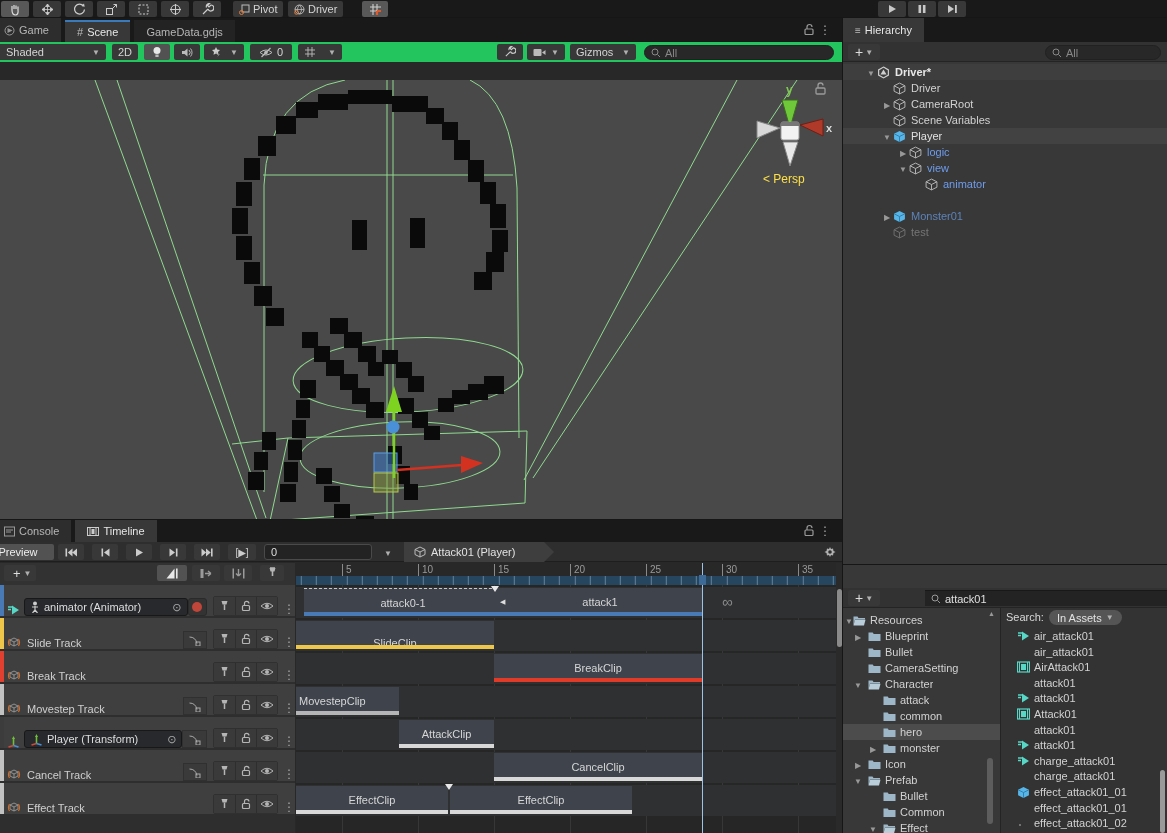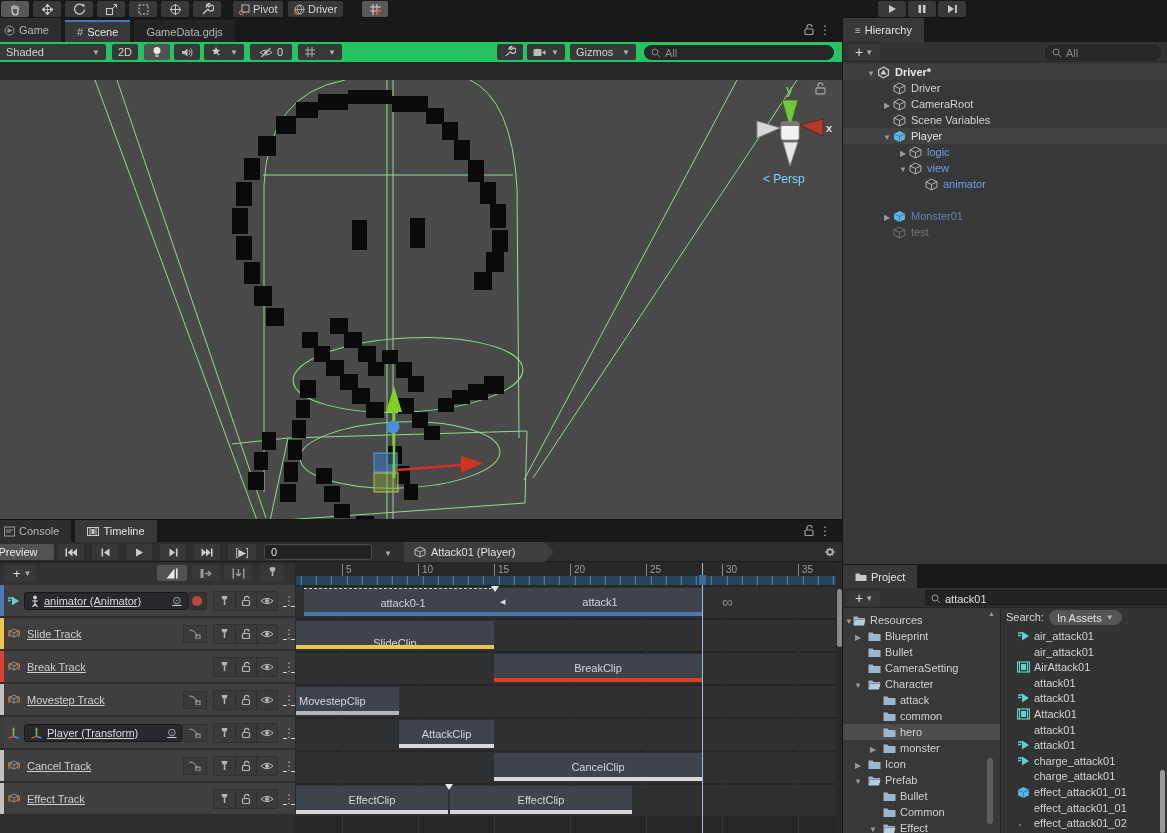--- a/index.html
+++ b/index.html
@@ -24,21 +24,21 @@
   #topbar { position:absolute; left:0; top:0; width:1167px; height:18px; background:#191919; }
   .toolbtn { position:absolute; top:1px; width:28px; height:16px; background:#383838; border-radius:2px;
     display:flex; align-items:center; justify-content:center; }
   .toolbtn.sel { background:#585858; }
   
   #sceneview { position:absolute; left:0; top:62px; width:843px; height:458px; background:#494949; overflow:hidden; }
   
   .hrow { position:absolute; left:0; width:100%; height:16px; display:flex; align-items:center; }
   .arrow { color:#999; font-size:8px; width:12px; display:inline-block; text-align:center; }
   
-  .trackrow { position:absolute; left:0; width:295px; height:31px; background:#3f3f3f; display:flex; align-items:center;text-decoration:underline; }
+  .trackrow { position:absolute; left:0; width:295px; height:31px; background:#3f3f3f; display:flex; align-items:flex-end; }
   .strip { position:absolute; left:0; top:0; bottom:0; width:4px; }
   .objfield { display:flex; align-items:center; gap:4px; background:#27292c; border:1px solid #181818;
     border-radius:3px; height:18px; padding:0 5px; color:#ddd; }
   .tbtn { width:26px; height:18px; background:#3a3a3a; border:1px solid #303030; display:flex; align-items:center; justify-content:center; }
   .grp { display:flex; background:#3a3a3a; border:1px solid #303030; border-radius:2px; }
   .clip { position:absolute; top:1px; height:28px; background:#3e434c; color:#d6d6d6;
     display:flex; align-items:center; justify-content:center; overflow:hidden; }
   .clip .stripe { position:absolute; left:0; right:0; bottom:0; height:4px; }
   .lanerow { position:absolute; left:0; width:100%; height:31px; background:#2f3032; }
   .gridline { position:absolute; top:0; bottom:0; width:1px; background:rgba(120,120,120,0.22); }
@@ -321,21 +321,21 @@
           <text x="86" y="52" fill="#ddd" font-size="11" font-weight="bold">x</text>
           <polygon points="40,48 17,41 17,58" fill="#d8d8d8" stroke="#888"></polygon>
           <polygon points="43,62 58,62 50,86" fill="#e8e8e8" stroke="#888"></polygon>
           <rect x="41" y="42" width="18" height="18" rx="2" fill="#f2f2f2" stroke="#999"></rect>
           <rect x="41" y="42" width="18" height="4" fill="#777"></rect>
           <g>
               <rect x="76" y="8" width="9" height="6" rx="1" fill="none" stroke="#9a9a9a" stroke-width="1.3"></rect>
               <path d="M78 8 V5.5 a2.5 2.5 0 0 1 5 0" fill="none" stroke="#9a9a9a" stroke-width="1.3"></path>
             </g>
         </svg>
-        <div class="abs" style="left:23px; top:92px; color:#7dd3fc; font-size:12px">&lt; Persp</div>
+        <div class="abs" style="left:23px; top:92px; color:#fde047; font-size:12px">&lt; Persp</div>
       </div>
     </div>
   </div>
 
   <div class="panel" style="left:0; top:520px; width:843px; height:313px; background:#282828; overflow:hidden">
     <div class="tabbar" style="height:22px">
       <div class="tab" style="margin-left:-14px; padding-left:18px">
         <svg width="11" height="11" viewBox="0 0 11 11">
             <rect x="0.5" y="1" width="10" height="9" fill="none" stroke="#999"></rect>
             <path d="M2 4 H9 M2 6 H7" stroke="#999"></path>
@@ -875,28 +875,20 @@
           <span style="width:50px; text-align:right"><span class="arrow"></span></span>
           <svg width="13" height="13" viewBox="0 0 12 12">
             <path d="M6 1 L11 3.5 V8.5 L6 11 L1 8.5 V3.5z M1 3.5 L6 6 L11 3.5 M6 6 V11" fill="none" stroke="#6f6f6f" stroke-width="0.9"></path>
           </svg>
           <span style="margin-left:5px; color:#757575; ">test</span>
         </div>
       </div>
   </div>
 
   <div class="panel" style="left:843px; top:565px; width:324px; height:268px; background:#383838; overflow:hidden">
-    <div class="tabbar" style="height:23px">
-      <div class="tab active">
-        <svg width="12" height="10" viewBox="0 0 12 10">
-            <path d="M0.5 1.5 h4 l1 1.5 h6 v6 h-11z" fill="#c8c8c8"></path>
-          </svg>
-        <span>Project</span>
-      </div>
-    </div>
     <div class="abs" style="left:0; top:23px; width:324px; height:20px; background:#323232; border-bottom:1px solid #242424">
       <div class="btn abs" style="left:5px; top:2px; width:32px; gap:2px">
           <span style="font-size:14px; color:#ddd">+</span>
           <span class="ddarrow">▼</span>
         </div>
       <div class="abs" style="left:82px; top:2px; width:242px; height:16px; background:#232323; border-top:1px solid #181818; display:flex; align-items:center; gap:4px; padding:0 6px; color:#e0e0e0">
         <svg width="10" height="10" viewBox="0 0 10 10">
             <circle cx="4" cy="4" r="3" fill="none" stroke="#999"></circle>
             <path d="M6.5 6.5 L9 9" stroke="#999"></path>
           </svg>

